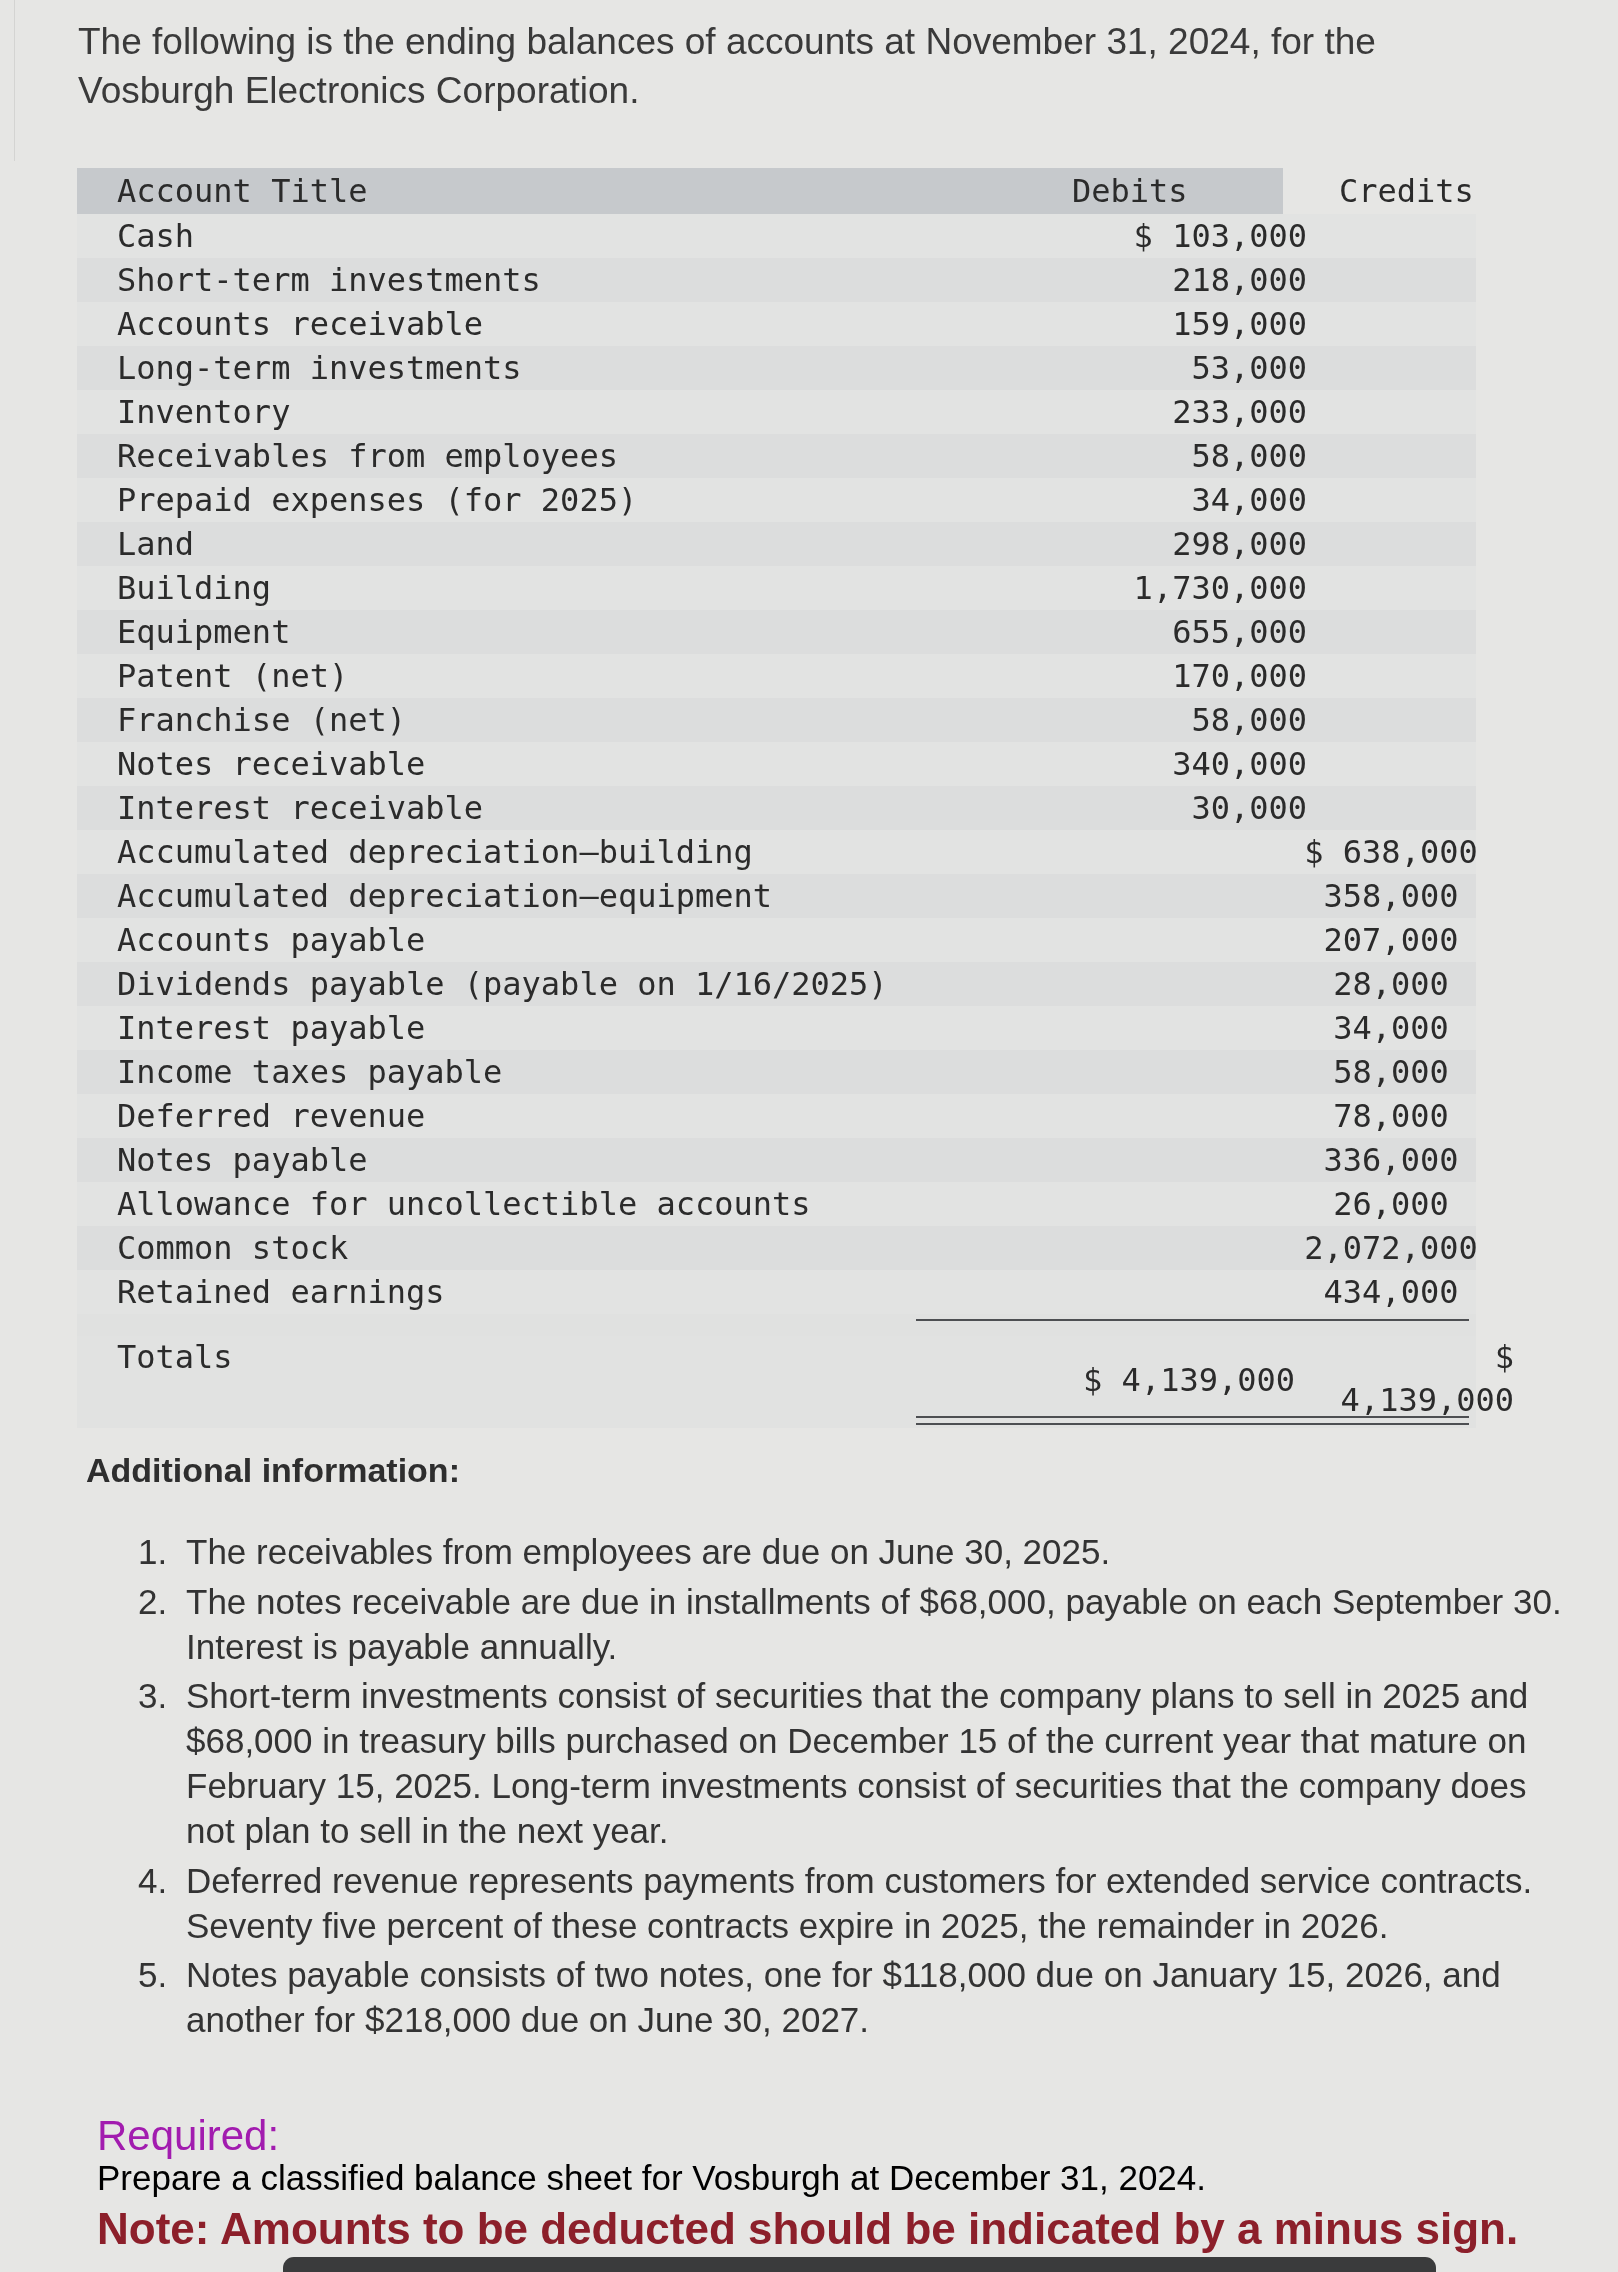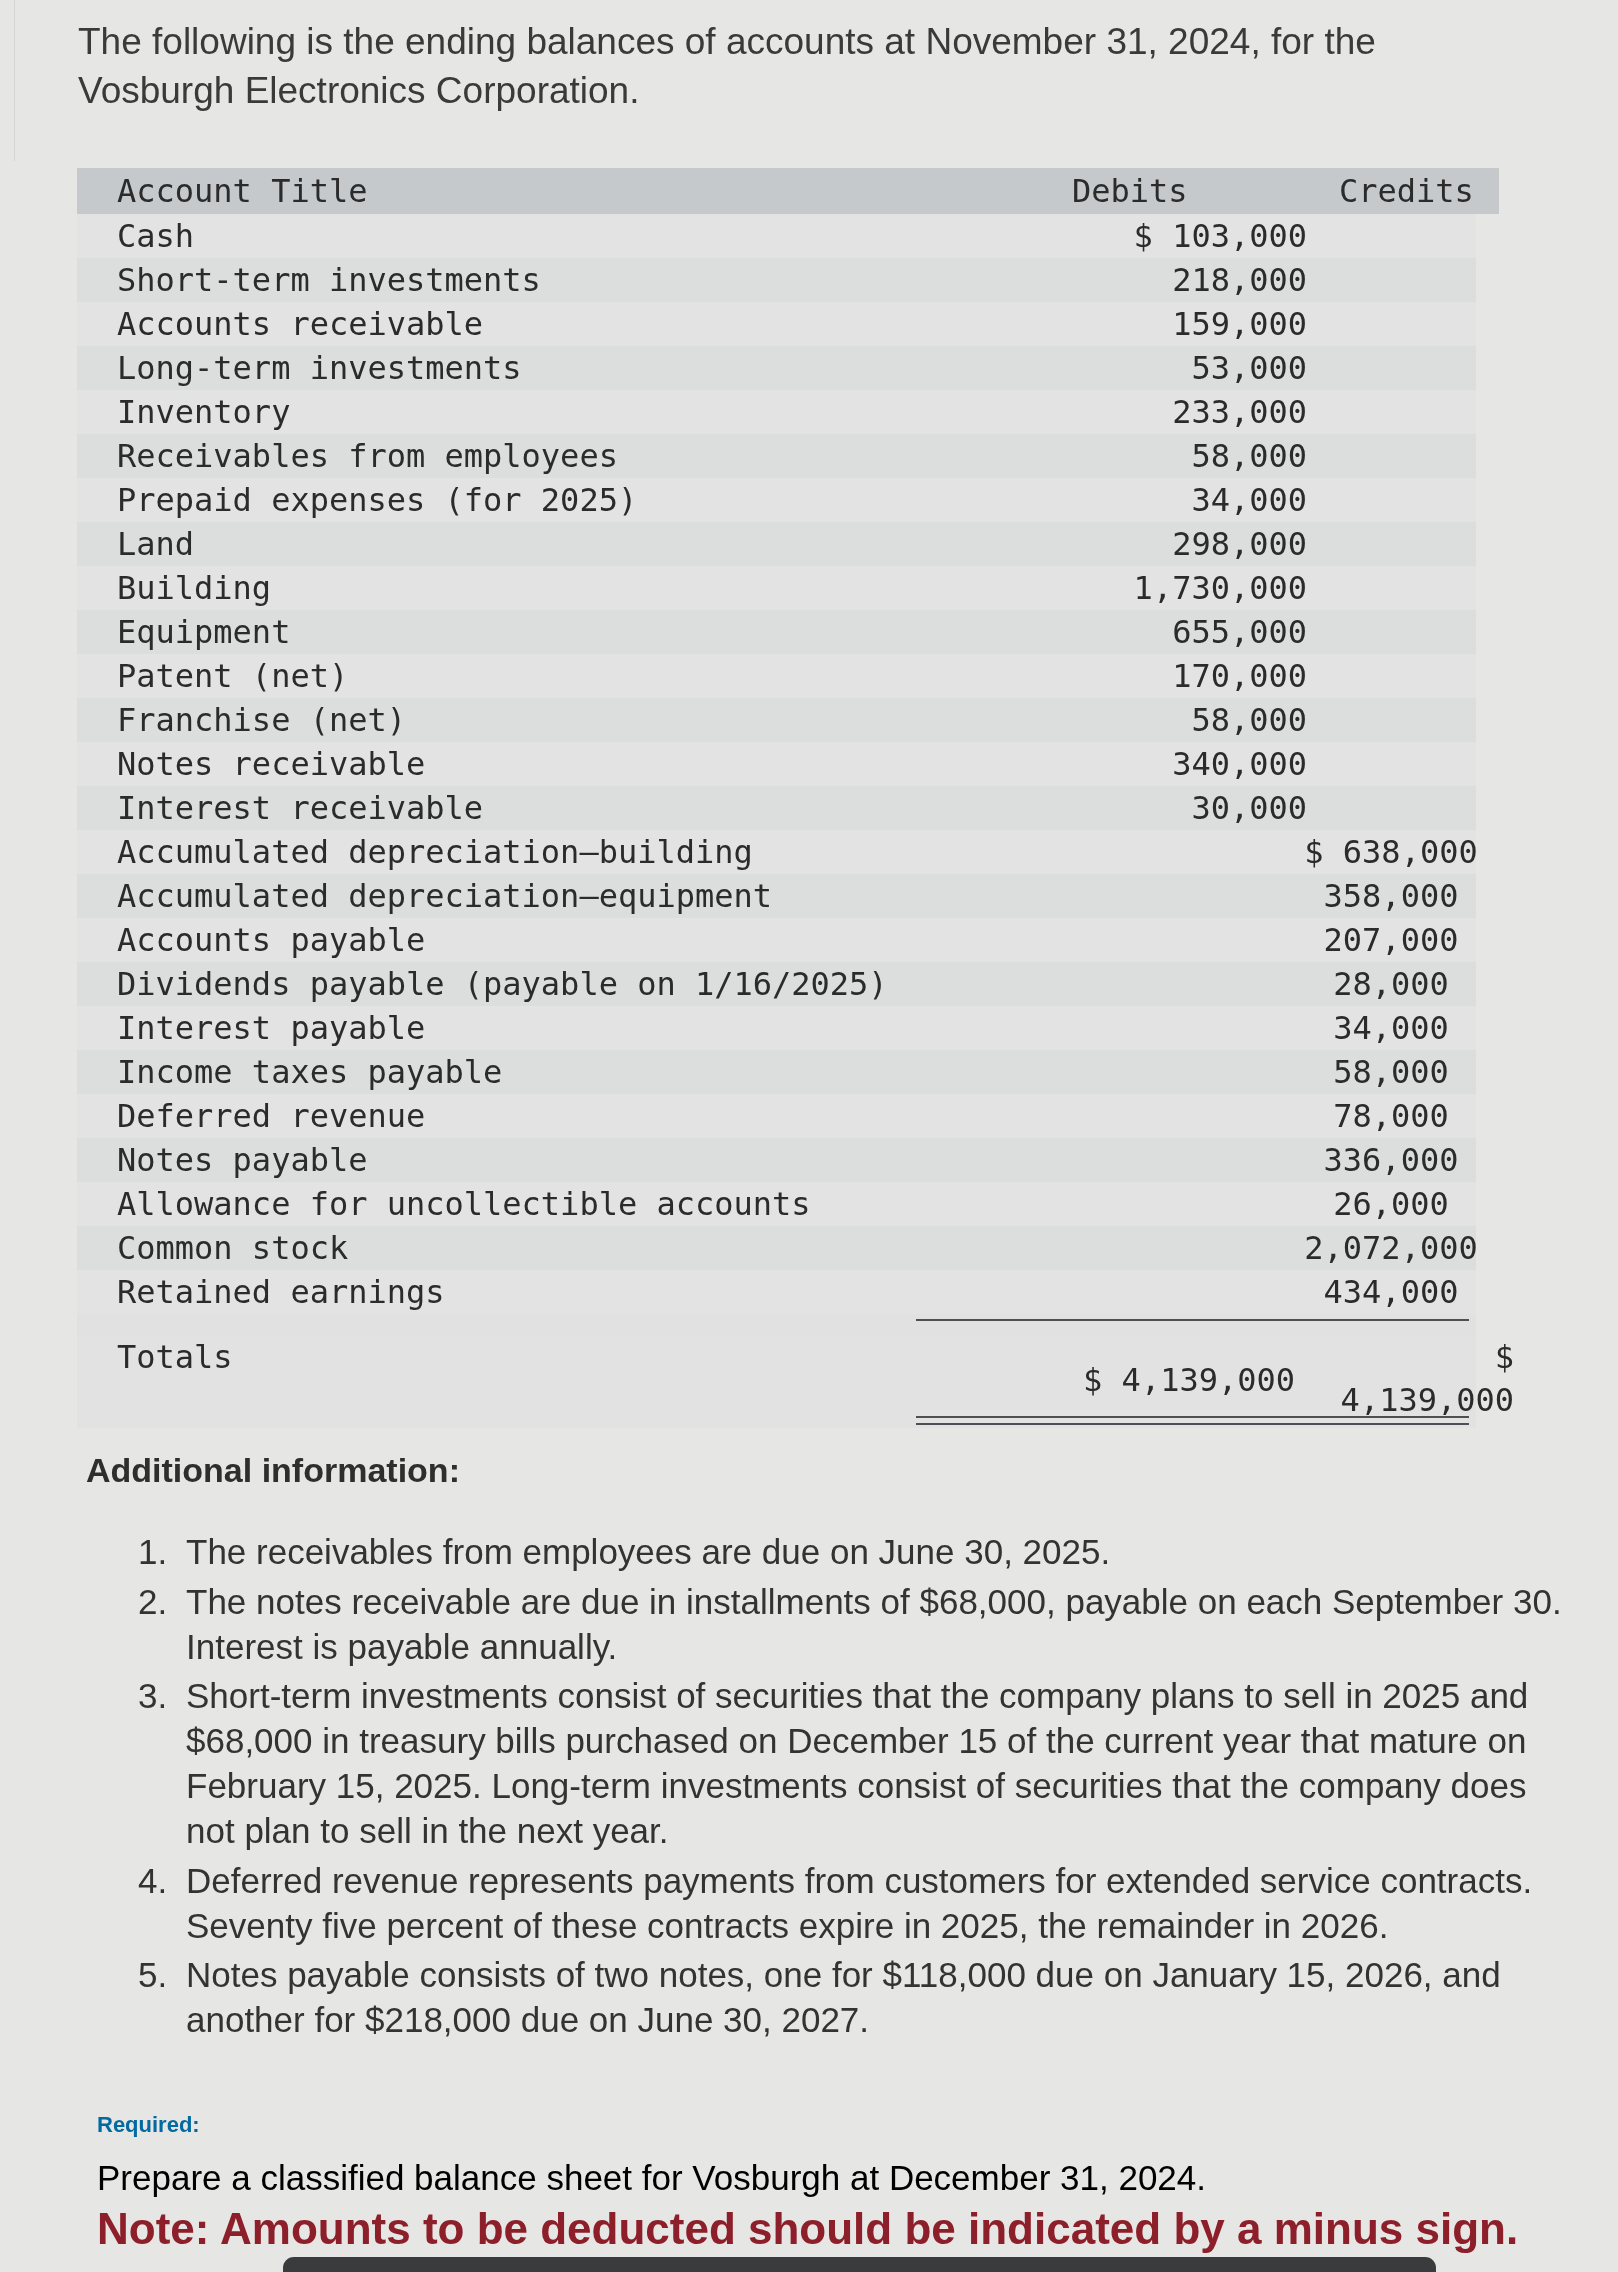--- a/index.html
+++ b/index.html
@@ -35,21 +35,21 @@
     height: 44px;
     line-height: 44px;
     width: 1399px;
   }
   .tb .row:nth-child(odd) { background: #e2e3e2; }
   .tb .row:nth-child(even) { background: #dcdddd; }
   .tb .row.header {
     background: #c6c9cc;
     height: 46px;
     line-height: 46px;
-    width: 1422px;
+    width: 1206px;
   }
   .tb .title { position: absolute; left: 40px; white-space: pre; }
   .tb .deb { position: absolute; right: 169px; width: 323px; text-align: right; white-space: pre; }
   .tb .cre { position: absolute; left: 1191px; width: 246px; text-align: center; white-space: pre; }
   .tb .hdr-deb { position: absolute; left: 995px; white-space: pre; }
   .tb .hdr-cre { position: absolute; left: 1234px; white-space: pre; margin-left: 28px; }
   .tb .row.spacer { height: 21.5px; background: #e0e1e0; }
   .tb .row.totals {
     height: 92px;
     line-height: 43px;
@@ -94,23 +94,23 @@
     margin: 0;
     padding: 0;
     list-style: none;
   }
   .list li { position: relative; padding-left: 48px; margin-bottom: 4.6px; }
   .list .num { position: absolute; left: 0; top: 0; }
   .req-head {
     position: absolute;
     left: 97px;
     top: 2112px;
-    font-size: 22px;
-    font-weight: bold;
-    color: #0369a1;
+    font-size: 42px;
+    font-weight: normal;
+    color: #a21caf;
   }
   .req-text {
     position: absolute;
     left: 97px;
     top: 2158px;
     font-size: 35px;
     color: #000000;
   }
   .req-note {
     position: absolute;

